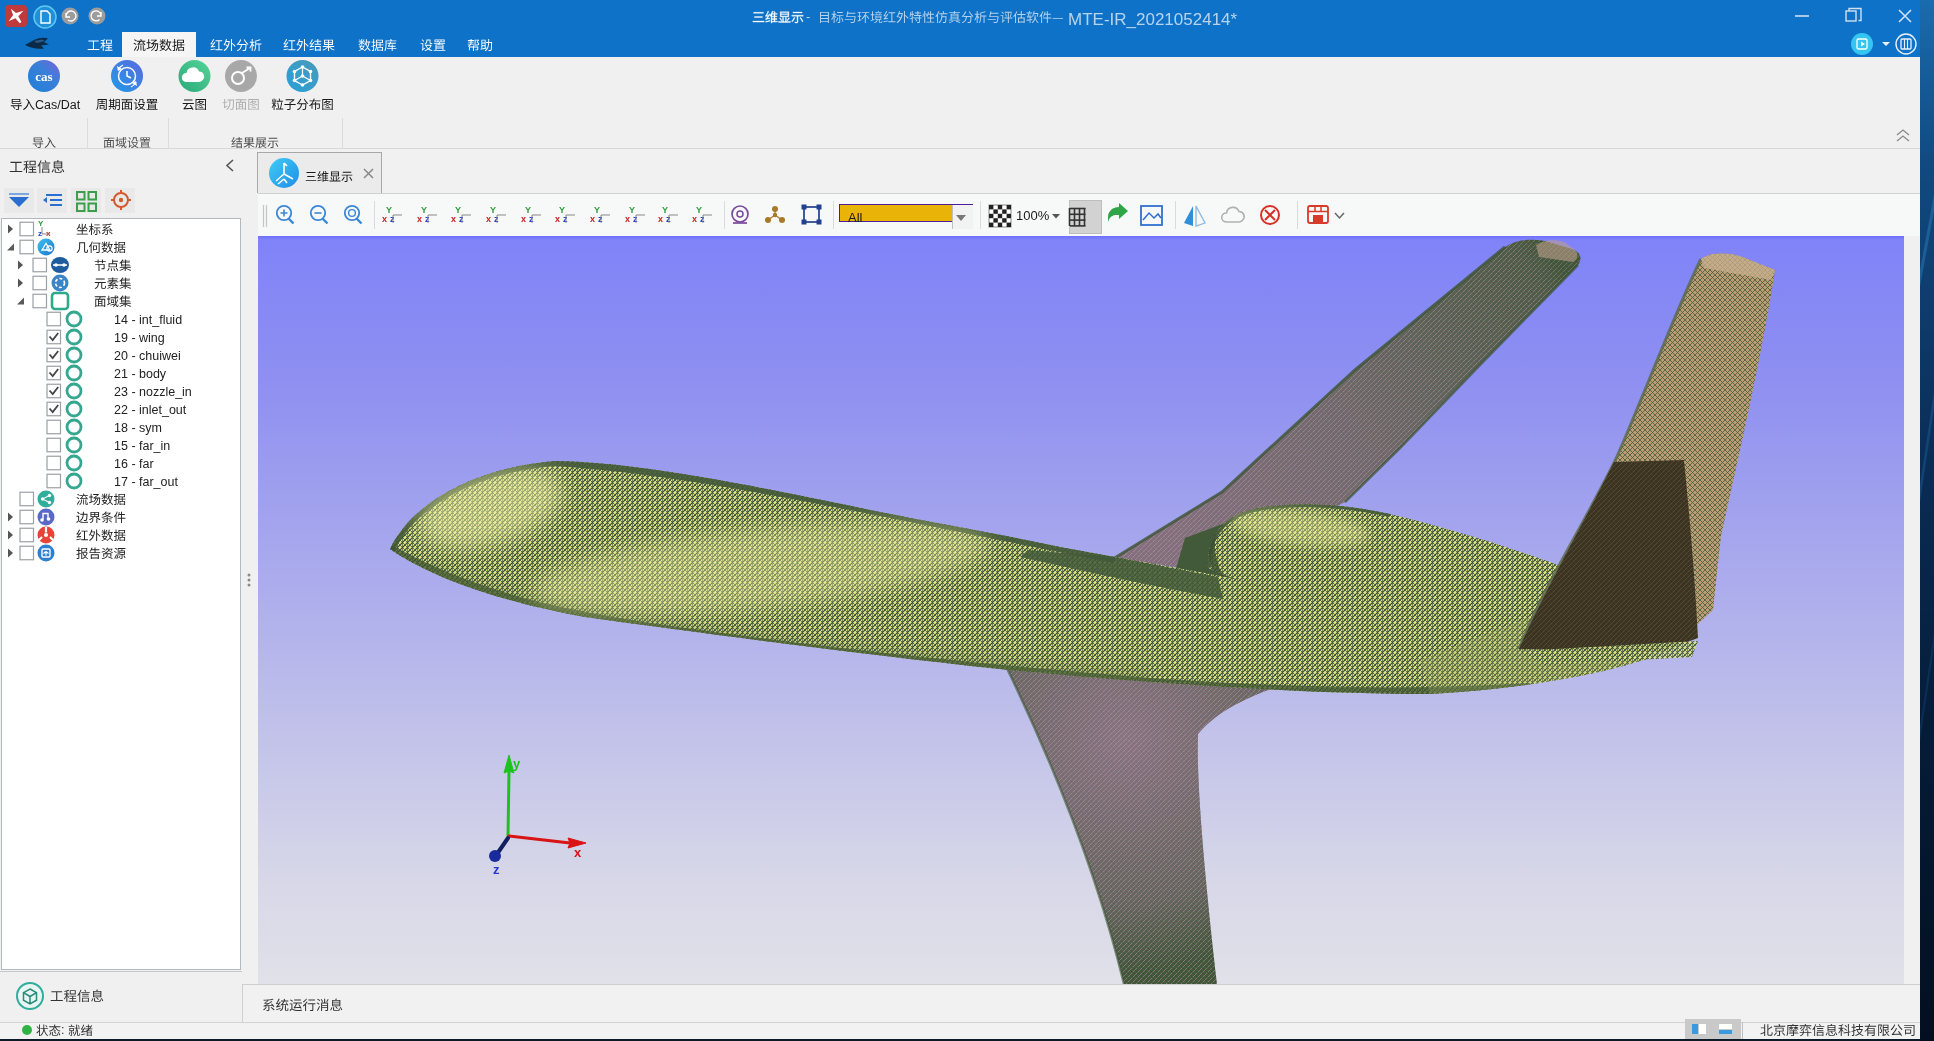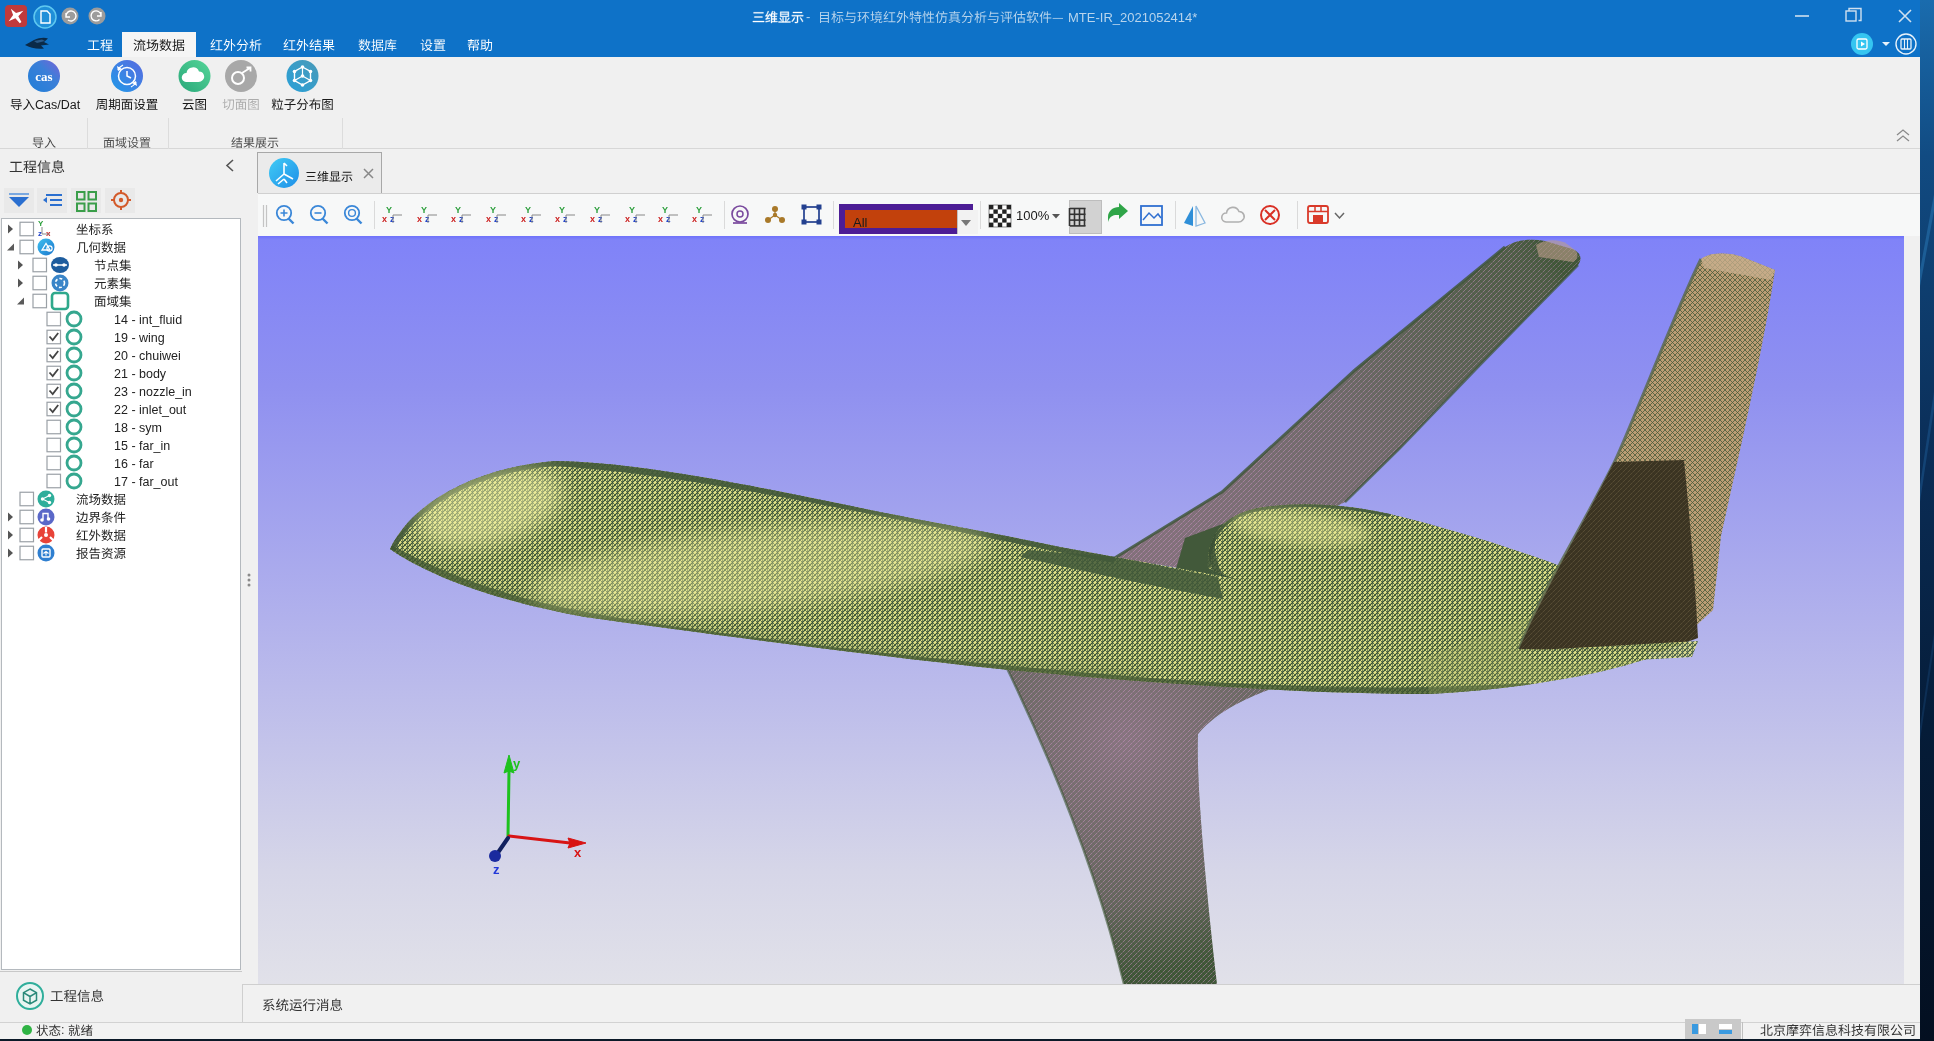--- a/index.html
+++ b/index.html
@@ -14,31 +14,31 @@
 #panelbottom{position:absolute;left:0px;top:822px;width:242px;height:51px;background:#f0f0f0;border-top:1px solid #c8c8c8}
 #tabstrip{left:258px;top:149px;width:1662px;height:44px;background:#f1f1f1}
 #vtab{position:absolute;left:-1px;top:3px;width:125px;height:41px;background:#ebebeb;border:1px solid #a8a8a8;border-bottom:none}
 #vtoolbar{left:258px;top:193px;width:1662px;height:43px;background:#f7f8f8;border-top:1px solid #d0d0d0}
 #viewport{left:258px;top:236px;width:1646px;height:748px;background:linear-gradient(180deg,#6e71fb 0%,#8083f8 0.5%,#8f90f0 20%,#b2b2ec 52%,#d6d6e8 85%,#e1e1e9 100%)}
 #rgutter{left:1904px;top:236px;width:16px;height:748px;background:#f0f0f0}
 #msgbar{left:242px;top:984px;width:1678px;height:38px;background:#f1f1f1;border-top:1px solid #cfcfcf;border-left:1px solid #cfcfcf}
 #statusbar{left:0;top:1022px;width:1920px;height:17px;background:#f2f2f2;border-top:1px solid #d2d2d2}
 #botline{left:0;top:1039px;width:1920px;height:2px;background:#0b1928}
 #rstrip{left:1920px;top:0;width:14px;height:1041px;background:linear-gradient(180deg,#1a6cae 0%,#114b82 15%,#0a2c55 45%,#051c38 70%,#030f20 100%)}
-.combo{position:absolute;left:581px;top:10px;width:134px;height:30px;background:#c2410c;border:6px solid #4c1d95}
+.combo{position:absolute;left:581px;top:10px;width:134px;height:18px;background:#eab308;border:1px solid #4c1d95}
 #gridbtn{position:absolute;left:811px;top:6px;width:33px;height:34px;background:#d2d2d2;border:1px solid #bdbdbd}
 .statbtns{position:absolute;left:1685px;top:-4px;width:56px;height:21px;background:#c9c9c9}
 .lat{position:absolute;color:#1a1a1a;white-space:pre}
 </style></head>
 <body>
 <div id="app">
  <div class="abs" id="titlebar"></div>
  <div class="abs" id="menubar"></div>
  <div class="abs" id="activetab"></div>
- <div class="abs lat" style="left:1068px;top:10px;font-size:13px;color:#b8d4ec">MTE-IR_2021052414*</div>
+ <div class="abs lat" style="left:1068px;top:10px;font-size:17px;color:#b8d4ec">MTE-IR_2021052414*</div>
  <div class="abs" id="ribbon">
    <div class="vsep" style="left:87px"></div>
    <div class="vsep" style="left:168px"></div>
    <div class="vsep" style="left:342px"></div>
  </div>
  <div class="abs" id="leftpanel">
    <div id="treebox"></div>
    <div id="panelbottom"></div>
  </div>
  <div class="abs" id="tabstrip">

